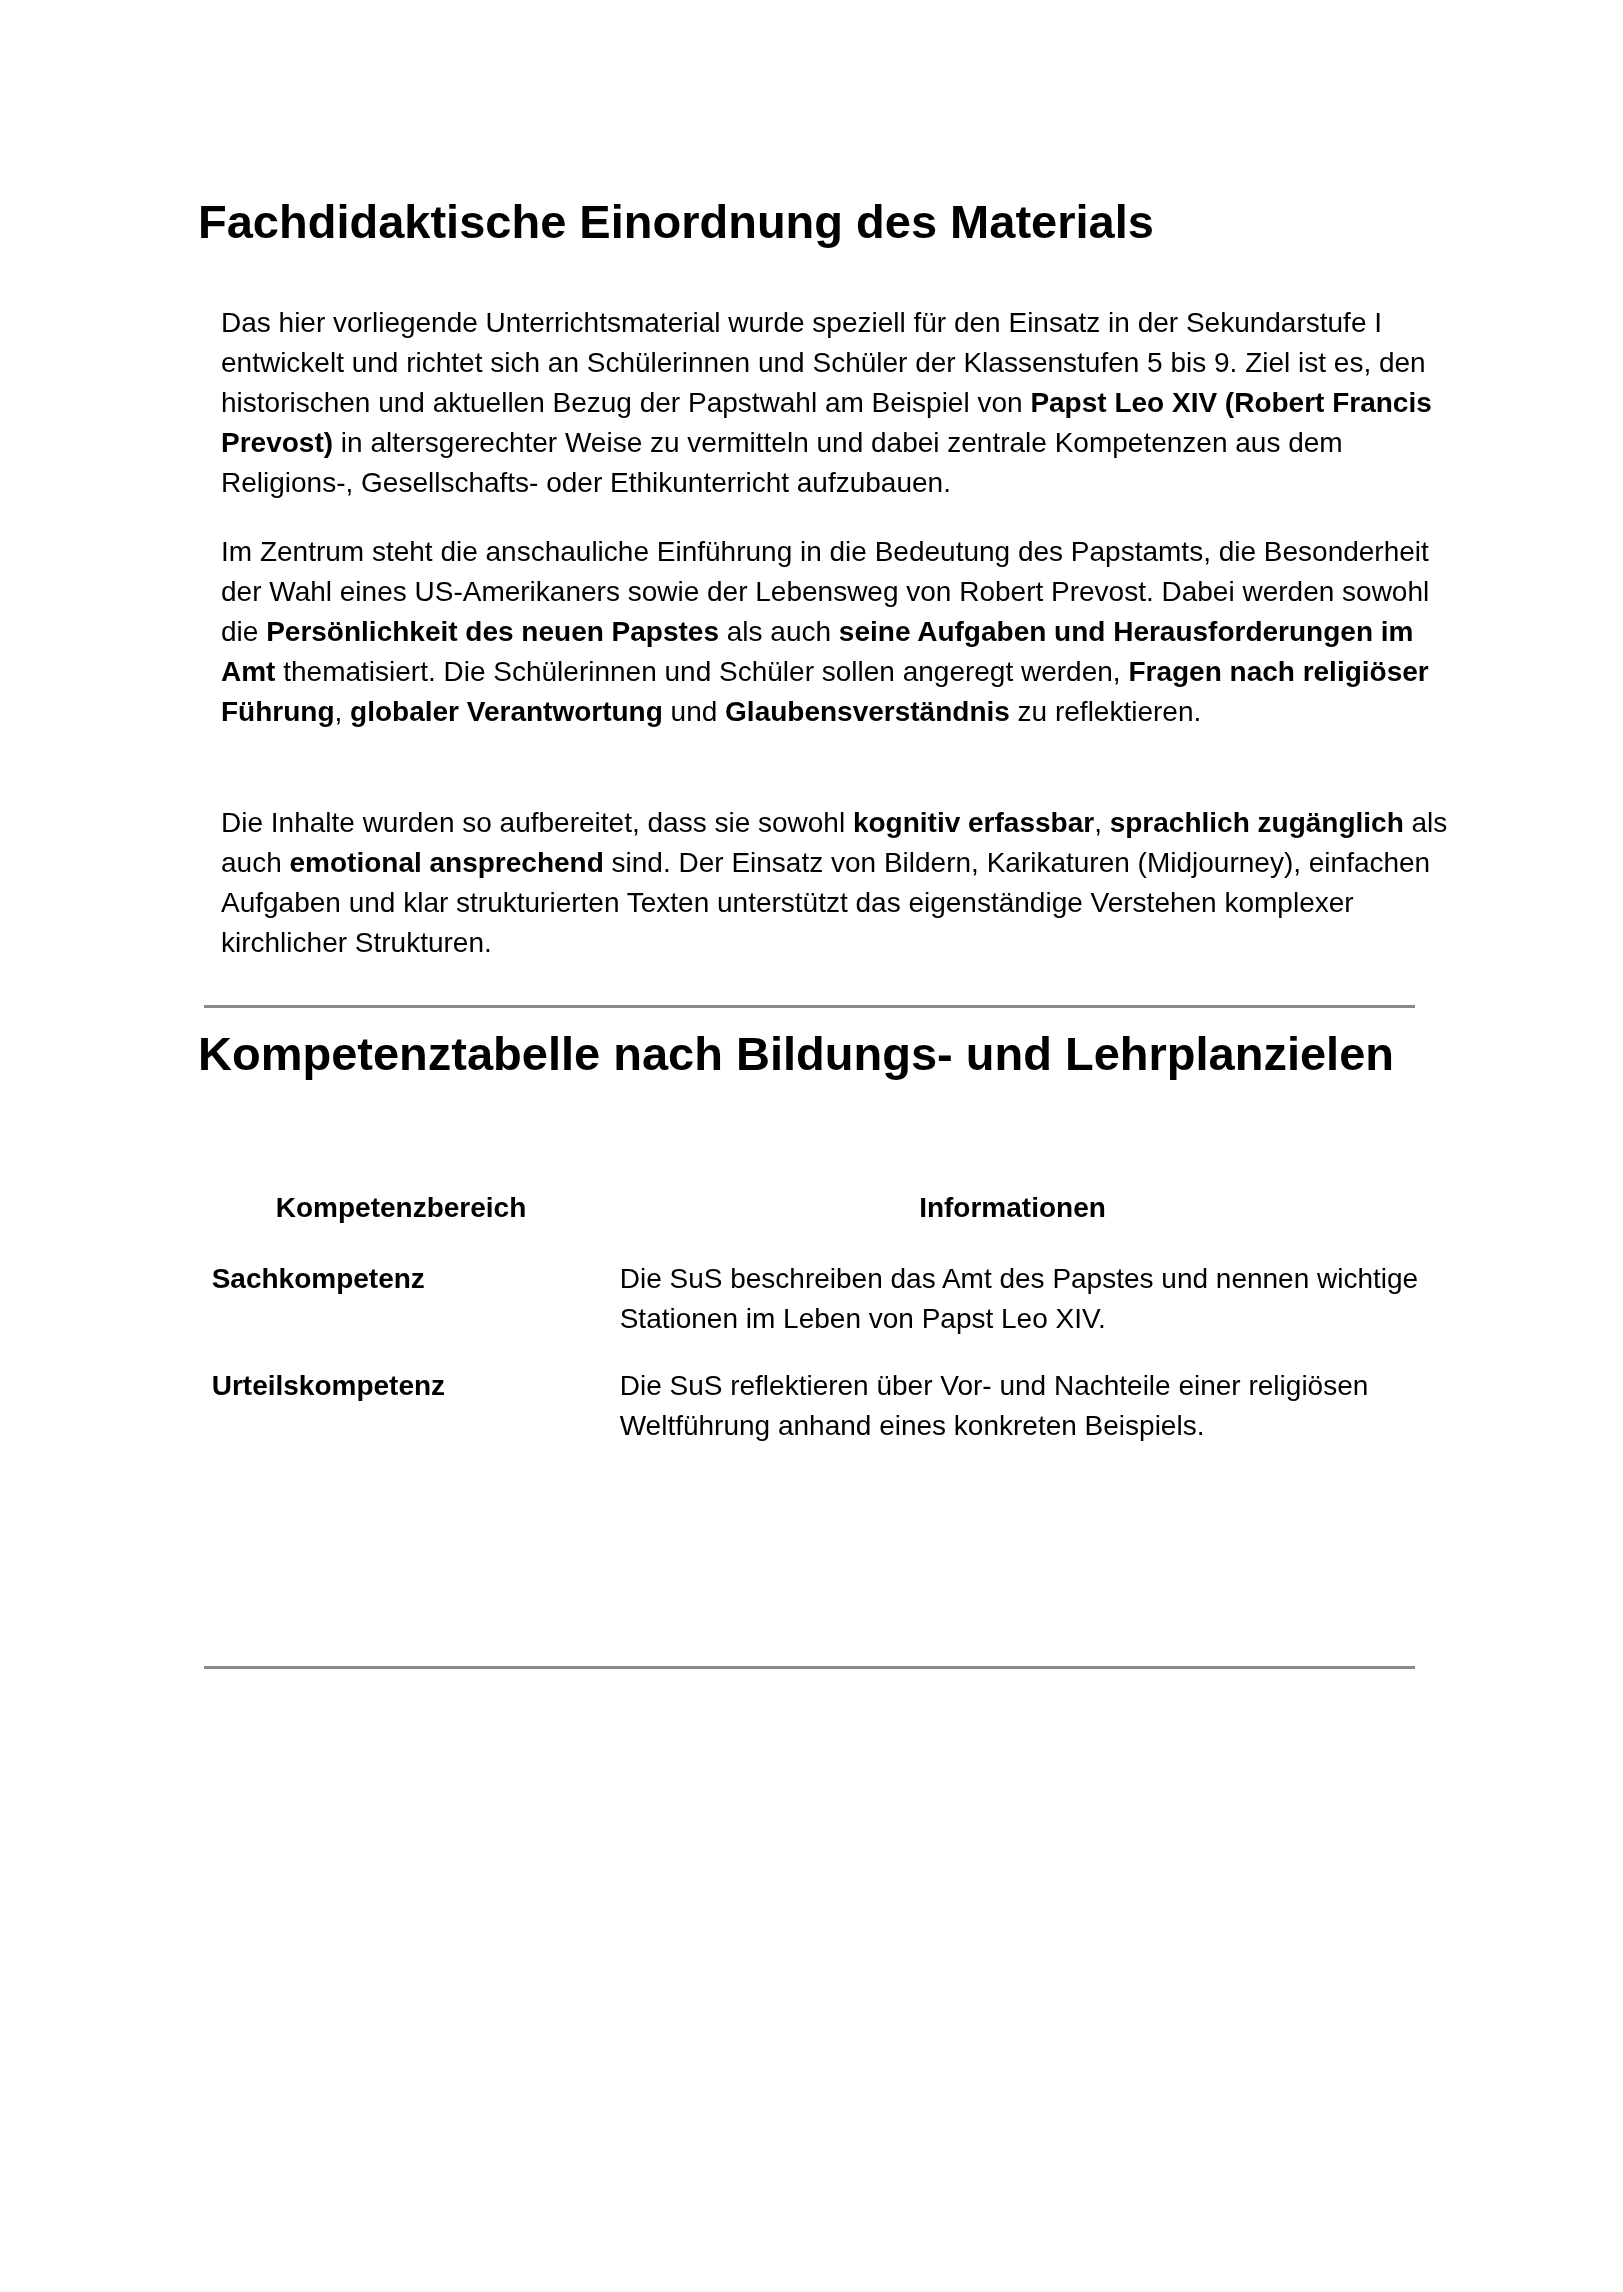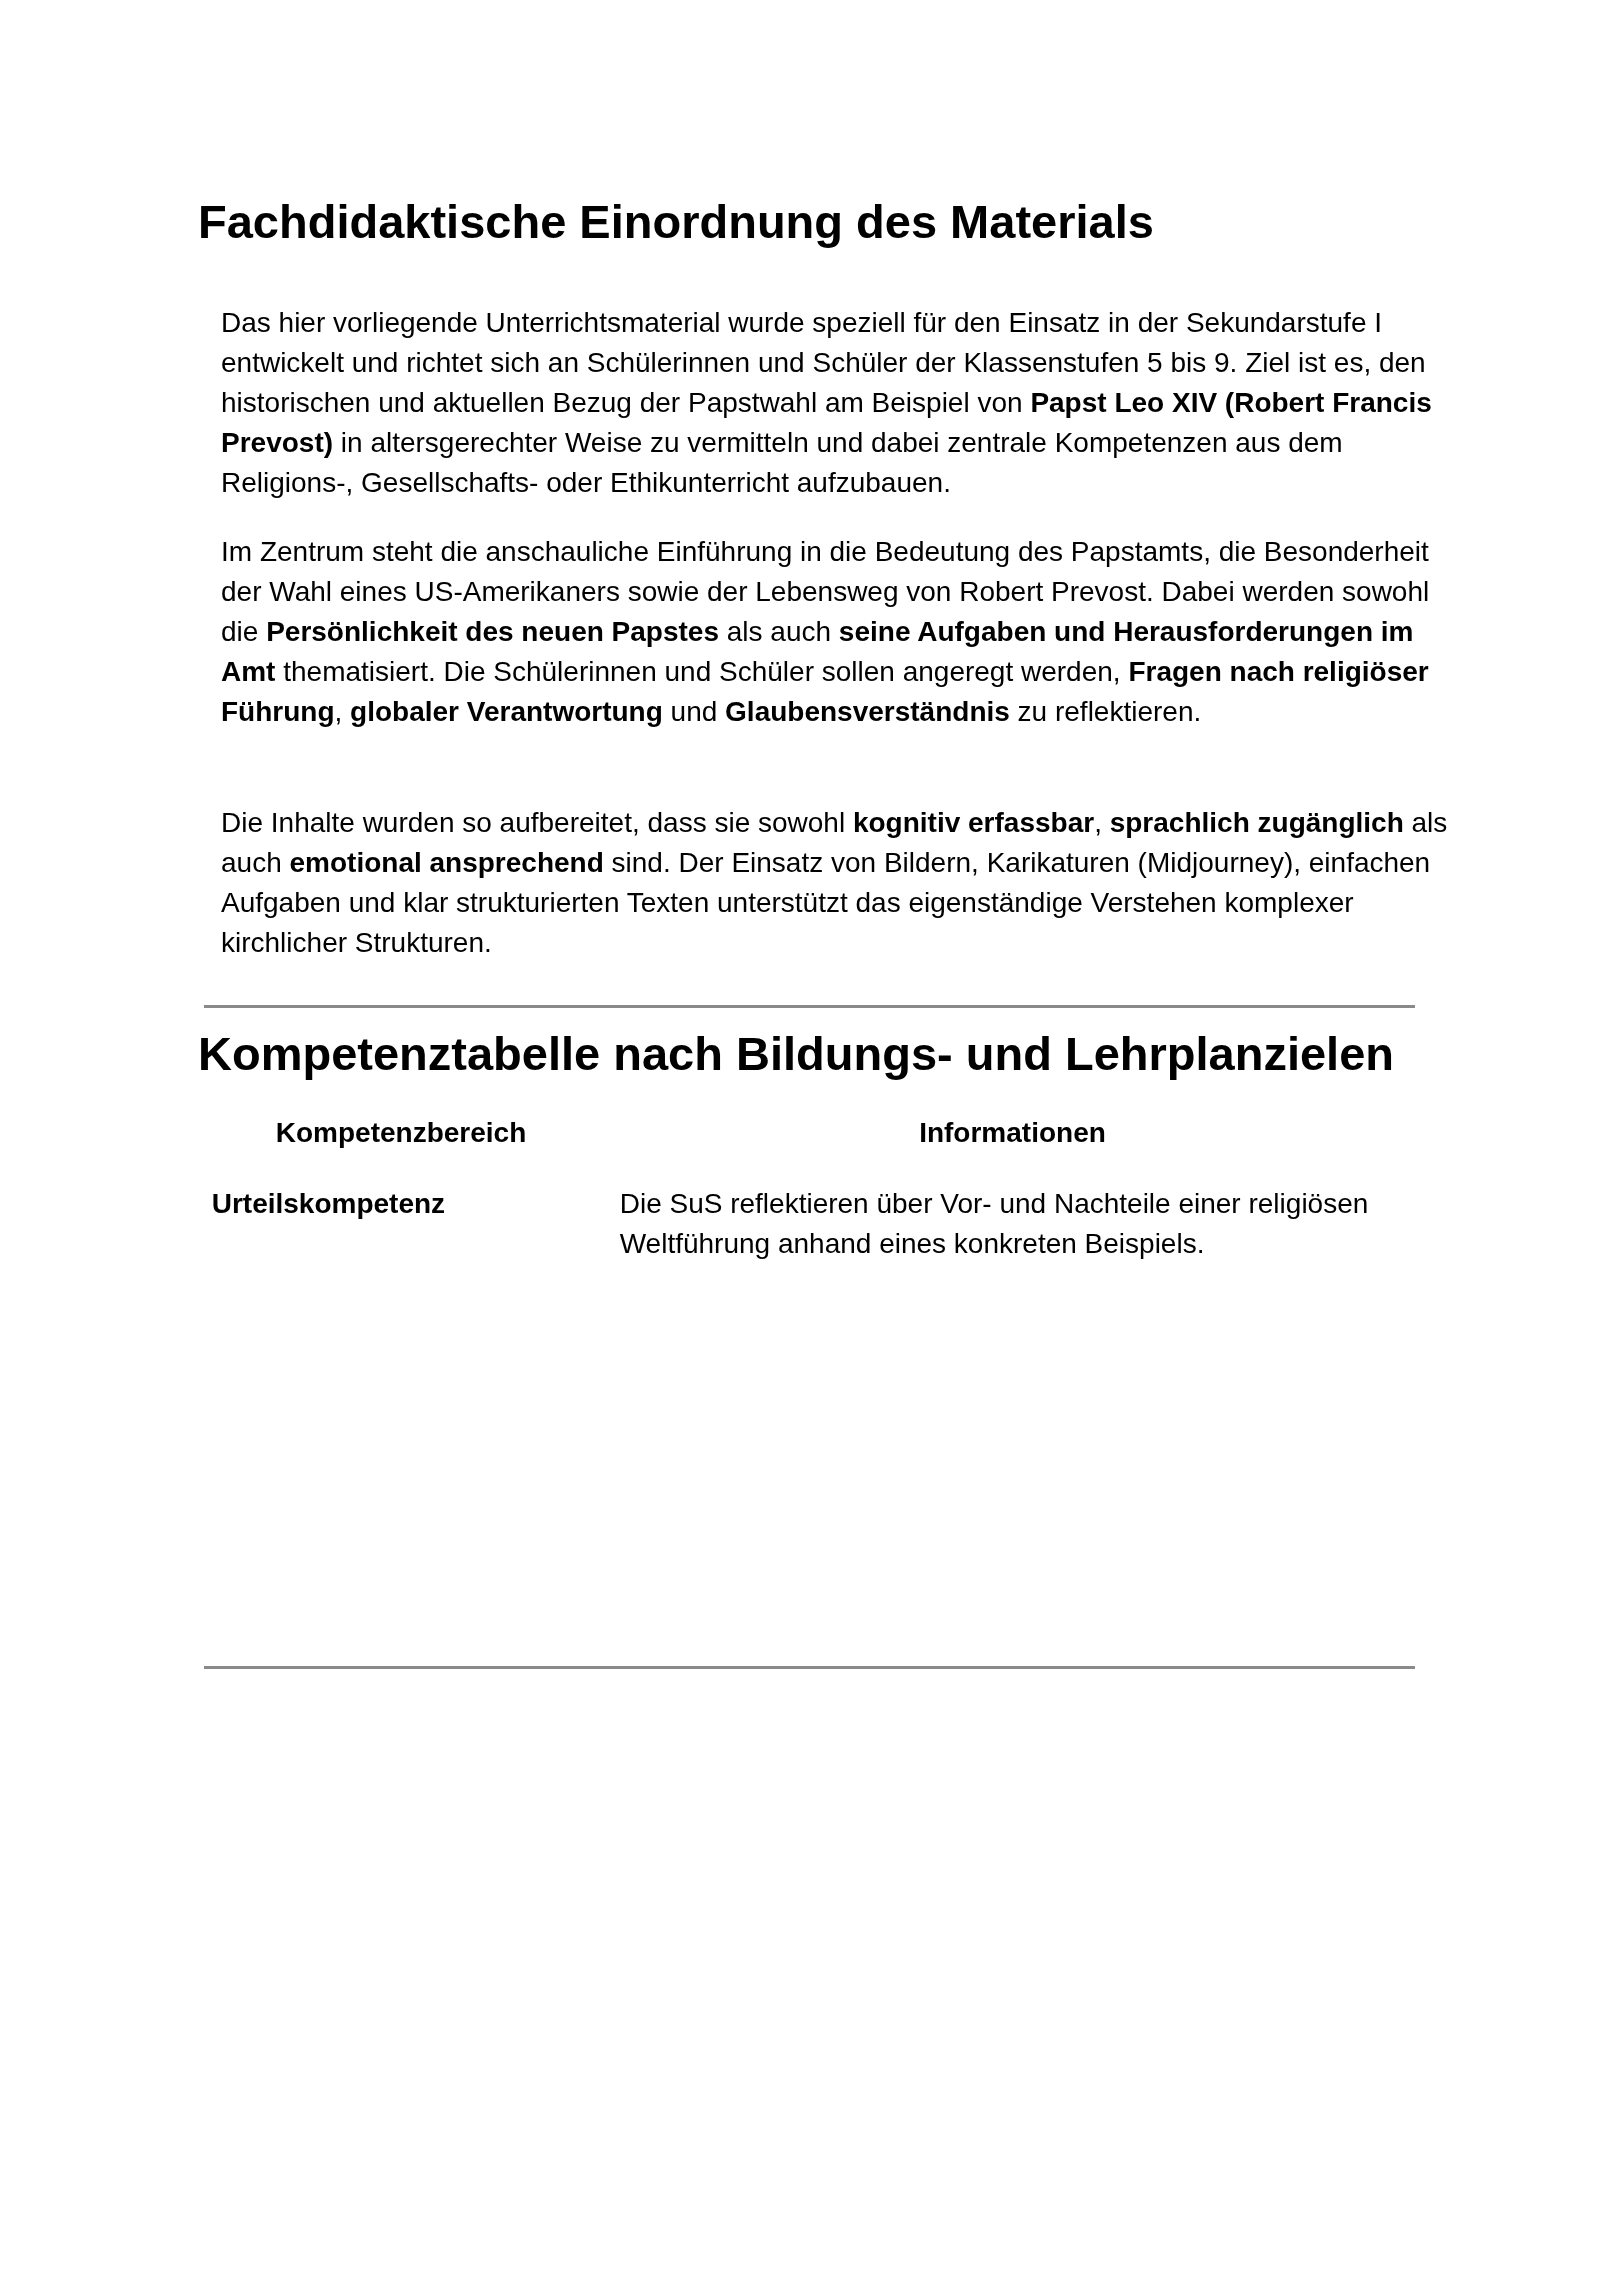--- a/index.html
+++ b/index.html
@@ -87,28 +87,32 @@
   <p class="p" id="p0" style="top:290px;"><span>Das hier vorliegende Unterrichtsmaterial wurde speziell für den Einsatz in der Sekundarstufe I entwickelt und richtet sich an Schülerinnen und Schüler der Klassenstufen 5 bis 9. Ziel ist es, den historischen und aktuellen Bezug der Papstwahl am Beispiel von </span><b>Papst Leo XIV (Robert Francis Prevost)</b><span> in altersgerechter Weise zu vermitteln und dabei zentrale Kompetenzen aus dem Religions-, Gesellschafts- oder Ethikunterricht aufzubauen.</span></p>
 
   <p class="p" id="p1" style="top:519px;"><span>Im Zentrum steht die anschauliche Einführung in die Bedeutung des Papstamts, die Besonderheit der Wahl eines US-Amerikaners sowie der Lebensweg von Robert Prevost. Dabei werden sowohl die </span><b>Persönlichkeit des neuen Papstes</b><span> als auch </span><b>seine Aufgaben und Herausforderungen im Amt</b><span> thematisiert. Die Schülerinnen und Schüler sollen angeregt werden, </span><b>Fragen nach religiöser Führung</b><span>, </span><b>globaler Verantwortung</b><span> und </span><b>Glaubensverständnis</b><span> zu reflektieren.</span></p>
 
   <p class="p" id="p2" style="top:790px;"><span>Die Inhalte wurden so aufbereitet, dass sie sowohl </span><b>kognitiv erfassbar</b><span>, </span><b>sprachlich zugänglich</b><span> als auch </span><b>emotional ansprechend</b><span> sind. Der Einsatz von Bildern, Karikaturen (Midjourney), einfachen Aufgaben und klar strukturierten Texten unterstützt das eigenständige Verstehen komplexer kirchlicher Strukturen.</span></p>
 
   <div class="hr" style="top:1005px;"></div>
 
   <h1 class="section-title" style="top:1026px;">Kompetenztabelle nach Bildungs- und Lehrplanzielen</h1>
 
-  <table class="comp-table" style="top:1113px;">
+  <table class="comp-table" style="top:1188px;">
     <thead>
       <tr>
         <th class="col-area">Kompetenzbereich</th>
         <th class="col-desc">Informationen</th>
       </tr>
     </thead>
     <tbody>
+      <tr>
+        <td class="area">Sachkompetenz</td>
+        <td class="desc">Die SuS beschreiben das Amt des Papstes und nennen wichtige Stationen im Leben von Papst Leo XIV.</td>
+      </tr>
       <tr>
         <td class="area">Urteilskompetenz</td>
         <td class="desc">Die SuS reflektieren über Vor- und Nachteile einer religiösen Weltführung anhand eines konkreten Beispiels.</td>
       </tr>
     </tbody>
   </table>
 
   <div class="hr" style="top:1666px;"></div>
 
 </div>

